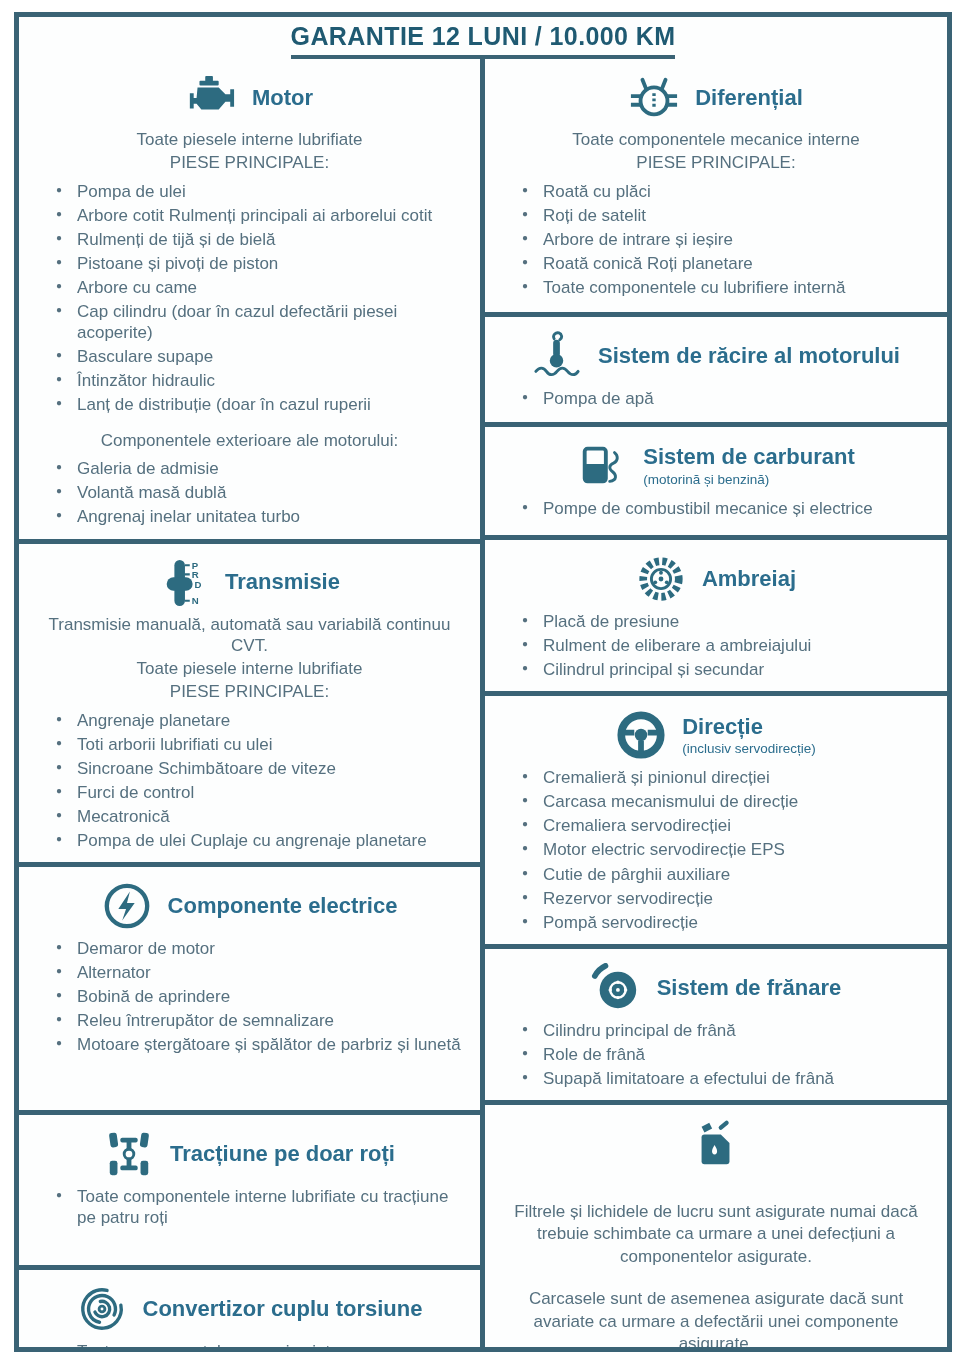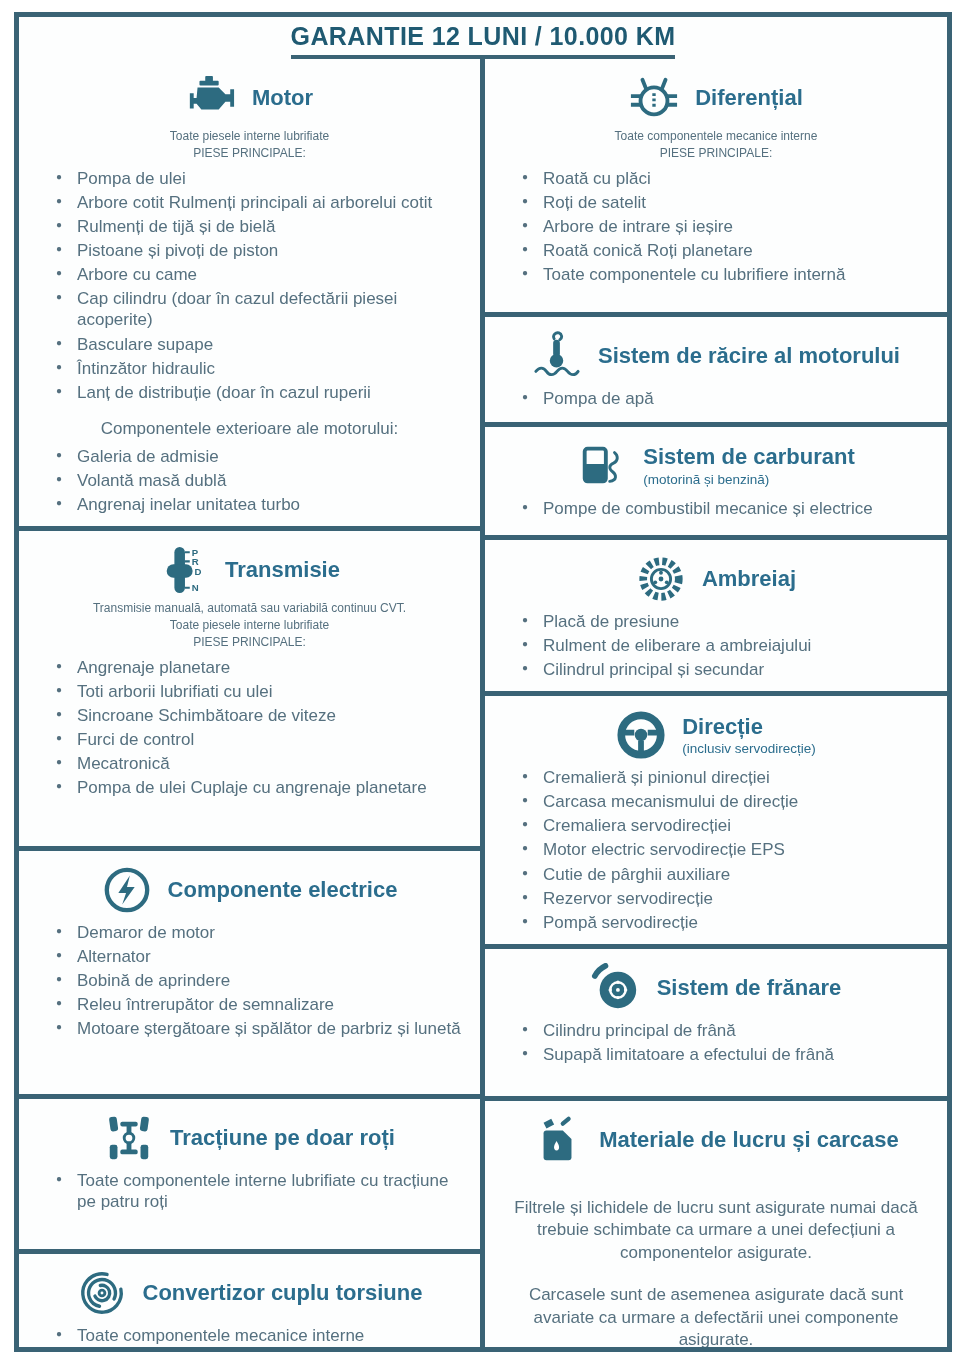--- a/index.html
+++ b/index.html
@@ -34,21 +34,21 @@
   .section-header{
     display:flex;align-items:center;justify-content:center;gap:16px;
     margin:10px 6px 6px;color:var(--icon);
   }
   .icon{flex:0 0 auto;line-height:0}
   .icon svg{width:50px;height:50px;display:block}
   .heading-text{display:flex;flex-direction:column;align-items:flex-start}
   .section-title{margin:0;font-size:22px;font-weight:bold;color:var(--heading);line-height:1.1}
   .section-subtitle{font-size:13.5px;font-weight:normal;color:var(--heading);margin-top:2px}
   .intro{margin:2px 4px}
-  .intro p{margin:2px 0;text-align:center;color:var(--body);font-size:12px;line-height:1.25}
+  .intro p{margin:2px 0;text-align:center;color:var(--body);font-size:17px;line-height:1.25}
   ul.blist{list-style:none;margin:7px 0 2px;padding:0 4px 0 26px}
   ul.blist li{
     position:relative;padding-left:22px;margin:3px 0;
     color:var(--body);font-size:17px;line-height:1.24;
   }
   ul.blist li::before{
     content:"●";position:absolute;left:1px;top:3px;font-size:10px;color:var(--body);
   }
   .subheading{text-align:center;color:var(--body);font-size:17px;margin:16px 4px 2px}
   .paragraphs{margin-top:32px}
@@ -363,38 +363,35 @@
               </svg>
             </span>
       <div class="heading-text">
         <h2 class="section-title">Sistem de frănare</h2>
 
       </div>
     </div>
 
     <ul class="blist bullets-main">
             <li>Cilindru principal de frână</li>
+            <li>Role de frână</li>
             <li>Supapă limitatoare a efectului de frână</li>
           </ul>
 
   </section>
         <section class="section" data-section-id="materiale">
     <div class="section-header">
       <span class="icon">
               <svg viewBox="0 0 52 52">
                 <path d="M14 16h17l9 9v19a3 3 0 01-3 3H14a3 3 0 01-3-3V19a3 3 0 013-3z" fill="currentColor"></path>
                 <path d="M14 14l-3-6 8-4 3 6z" fill="currentColor"></path>
                 <path d="M31 9l6-5" stroke="currentColor" stroke-width="4.5" stroke-linecap="round"></path>
                 <path d="M24.5 27c-3.5 5.5-3.5 9 0 10 3.5-1 3.5-4.5 0-10z" fill="#fff"></path>
               </svg>
             </span>
-      <div class="heading-text">
-        <h2 class="section-title">Materiale de lucru și carcase</h2>
-
-      </div>
     </div>
 
     <div class="paragraphs">
             <p>Filtrele și lichidele de lucru sunt asigurate numai dacă trebuie schimbate ca urmare a unei defecțiuni a componentelor asigurate.</p>
             <p>Carcasele sunt de asemenea asigurate dacă sunt avariate ca urmare a defectării unei componente asigurate.</p>
           </div>
   </section>
       </div>
   </div>
 </div>

